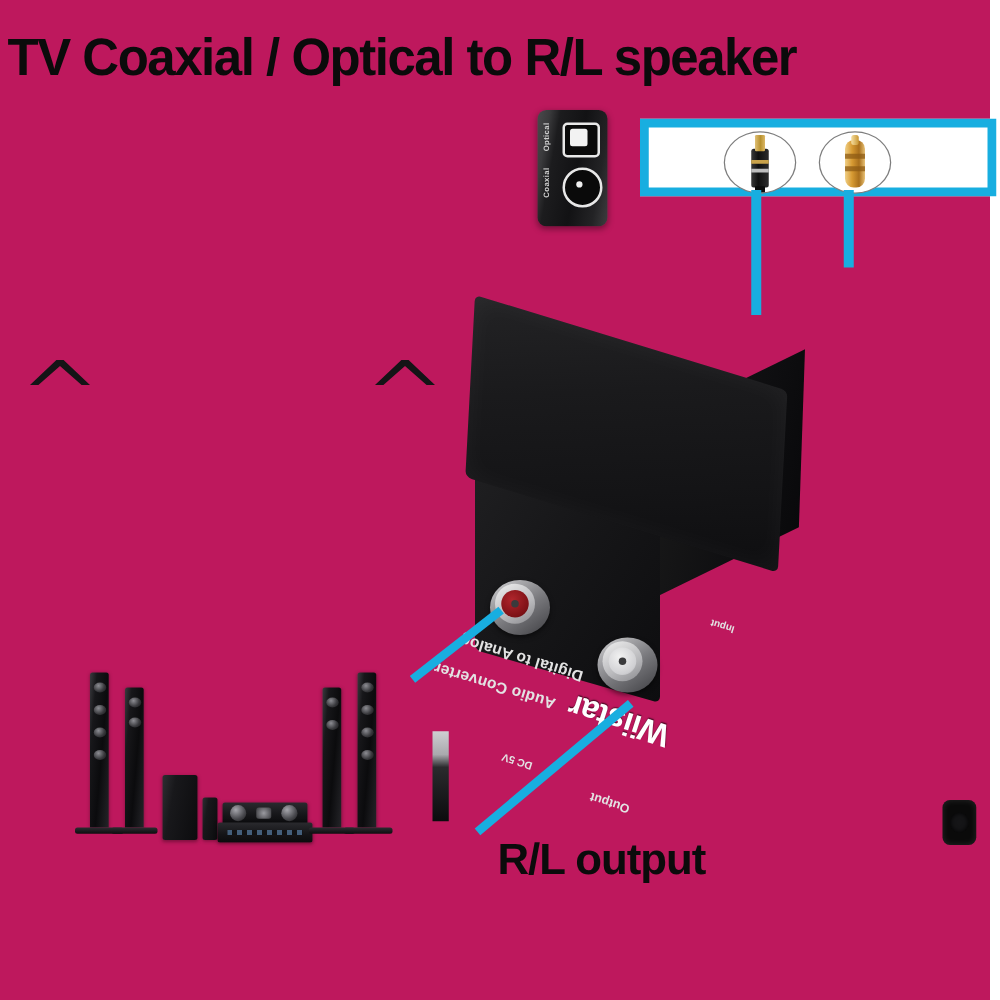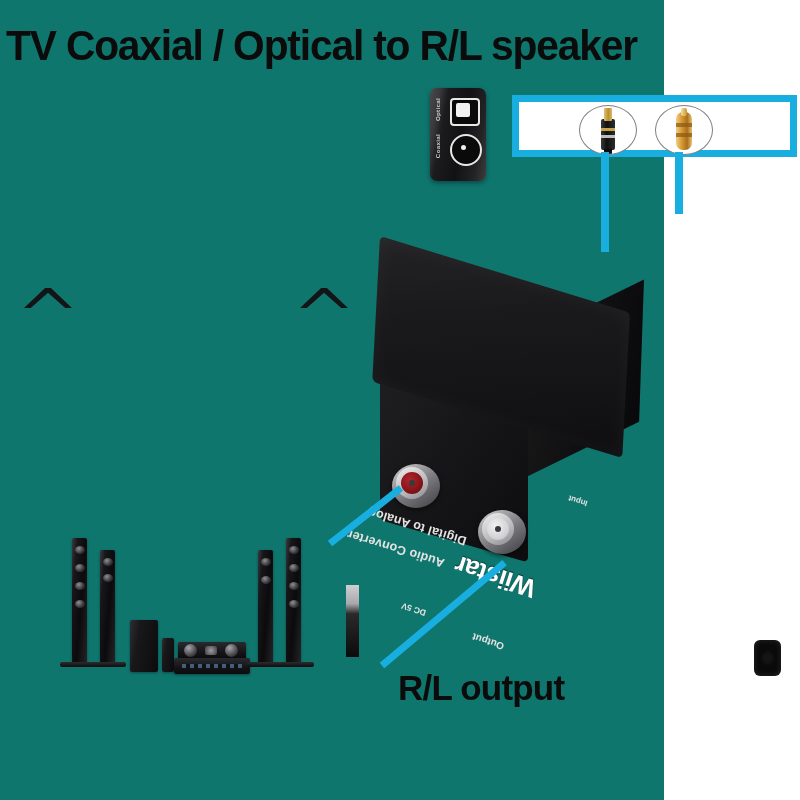--- a/index.html
+++ b/index.html
@@ -1,19 +1,19 @@
 <!DOCTYPE html>
 <html><head>
 <meta charset="utf-8">
 <style>
   html,body{margin:0;padding:0;background:#ffffff;}
   body{width:800px;height:800px;position:relative;overflow:hidden;
        font-family:"Liberation Sans","DejaVu Sans",sans-serif;}
 
-  #stage{position:absolute;inset:0;width:664px;height:800px;background:#0f766e;}
+  #stage{position:absolute;inset:0;width:792px;height:800px;background:#be185d;}
 
   
   #title{position:absolute;left:6px;top:20px;width:792px;height:52px;
          font-size:42px;font-weight:bold;color:#0b0b0b;letter-spacing:-1.2px;
          line-height:52px;white-space:nowrap;transform:scaleX(.97);
          transform-origin:left center;}
 
   
   #tv{position:absolute;left:8px;top:80px;width:362px;height:212px;}
   #tv-bezel{position:absolute;inset:0;background:#1b1b1d;border-radius:3px;

